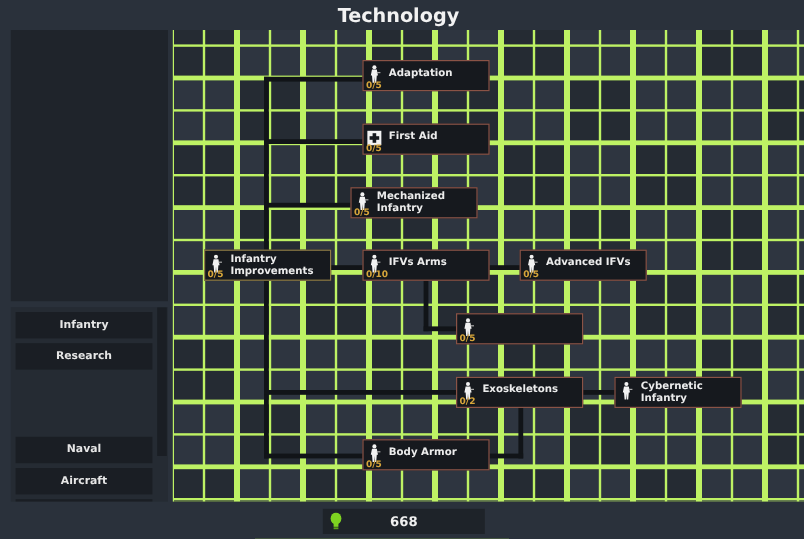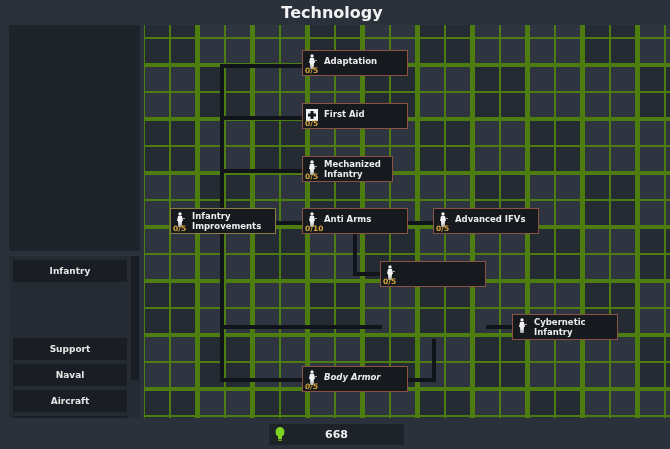--- a/index.html
+++ b/index.html
@@ -27,21 +27,21 @@
     position: absolute; left: 4px; width: 114px; height: 22px;
     background: #1a1e24; color: #e6e6e6;
     font-size: 9px; font-weight: bold; text-align: center; line-height: 22px;
   }
   .side-scroll {
     position: absolute; left: 122px; top: 0; width: 8px; height: 124px;
     background: #1a1e24;
   }
   .grid {
     position: absolute; left: 144px; top: 25px; width: 526px; height: 393px;
-    background: #4d7c0f; overflow: hidden;
+    background: #bef264; overflow: hidden;
   }
   .cell { position: absolute; width: 24px; height: 24px; }
   .line { position: absolute; background: #111418; }
   .node {
     position: absolute; height: 26px;
     background: #16191e; border: 1px solid #8a5346;
     box-sizing: border-box;
   }
   .node.root { border-color: #8e7b45; }
   .node .ico { position: absolute; left: 3px; top: 3px; width: 12px; height: 16px; }
@@ -68,21 +68,21 @@
 </style>
 </head>
 <body>
 
 <div class="title">Technology</div>
 
 <div class="side-top"></div>
 
 <div class="side-list">
   <div class="side-btn" style="top:4px">Infantry</div>
-  <div class="side-btn" style="top:82px">Support</div>
+  <div class="side-btn" style="top:30px">Research</div>
   <div class="side-btn" style="top:108px">Naval</div>
   <div class="side-btn" style="top:134px">Aircraft</div>
   <div class="side-btn" style="top:160px"></div>
   <div class="side-scroll"></div>
 </div>
 
 <div class="grid" id="grid">
     <div class="cell" style="background: rgb(37, 43, 51); left: 1px; top: -12px;"></div>
     <div class="cell" style="background: rgb(37, 43, 51); left: 27px; top: -12px;"></div>
     <div class="cell" style="background: rgb(46, 53, 64); left: 56px; top: -12px;"></div>
@@ -434,21 +434,21 @@
         <svg width="12" height="16" viewBox="0 0 12 16">
           <rect x="0" y="2" width="12" height="12" fill="#f2f2f2"></rect>
           <rect x="4.5" y="4" width="3" height="8" fill="#16191e"></rect>
           <rect x="2" y="6.5" width="8" height="3" fill="#16191e"></rect>
         </svg>
       </span>
     <span class="name single">First Aid</span>
     <span class="cnt">0/5</span>
   </div>
 
-  <div class="node" style="left:158px; top:131px; width:91px;">
+  <div class="node" style="left:148px; top:131px; width:106px;">
     <span class="ico">
         <svg width="12" height="16" viewBox="0 0 12 16">
           <circle cx="6" cy="2" r="1.7" fill="#f2f2f2"></circle>
           <path d="M4 4h4l1 5-1 0-.5 6h-1.2L6 10l-.3 5H4.5L4 9H3z" fill="#f2f2f2"></path>
           <rect x="8" y="6" width="3" height="1" fill="#aaa"></rect>
         </svg>
       </span>
     <span class="name">Mechanized
 Infantry</span>
     <span class="cnt">0/5</span>
@@ -468,21 +468,21 @@
   </div>
 
   <div class="node" style="left:158px; top:183px; width:106px;">
     <span class="ico">
         <svg width="12" height="16" viewBox="0 0 12 16">
           <circle cx="6" cy="2" r="1.7" fill="#f2f2f2"></circle>
           <path d="M4 4h4l1 5-1 0-.5 6h-1.2L6 10l-.3 5H4.5L4 9H3z" fill="#f2f2f2"></path>
           <rect x="8" y="6" width="3" height="1" fill="#aaa"></rect>
         </svg>
       </span>
-    <span class="name single">Anti Arms</span>
+    <span class="name single">IFVs Arms</span>
     <span class="cnt">0/10</span>
   </div>
 
   <div class="node" style="left:289px; top:183px; width:106px;">
     <span class="ico">
         <svg width="12" height="16" viewBox="0 0 12 16">
           <circle cx="6" cy="2" r="1.7" fill="#f2f2f2"></circle>
           <path d="M4 4h4l1 5-1 0-.5 6h-1.2L6 10l-.3 5H4.5L4 9H3z" fill="#f2f2f2"></path>
           <rect x="8" y="6" width="3" height="1" fill="#aaa"></rect>
         </svg>
@@ -495,34 +495,45 @@
     <span class="ico">
         <svg width="12" height="16" viewBox="0 0 12 16">
           <circle cx="6" cy="2" r="1.7" fill="#f2f2f2"></circle>
           <path d="M4 4h4l1 5-1 0-.5 6h-1.2L6 10l-.3 5H4.5L4 9H3z" fill="#f2f2f2"></path>
           <rect x="8" y="6" width="3" height="1" fill="#aaa"></rect>
         </svg>
       </span>
     <span class="cnt">0/5</span>
   </div>
 
+  <div class="node" style="left:236px; top:289px; width:106px;">
+    <span class="ico">
+        <svg width="12" height="16" viewBox="0 0 12 16">
+          <circle cx="6" cy="2" r="1.7" fill="#f2f2f2"></circle>
+          <path d="M4 4h4l1 5-1 0-.5 6h-1.2L6 10l-.3 5H4.5L4 9H3z" fill="#f2f2f2"></path>
+          <rect x="8" y="6" width="3" height="1" fill="#aaa"></rect>
+        </svg>
+      </span>
+    <span class="name single">Exoskeletons</span>
+    <span class="cnt">0/2</span>
+  </div>
 
   <div class="node" style="left:368px; top:289px; width:106px;">
     <span class="ico">
         <svg width="12" height="16" viewBox="0 0 12 16">
           <circle cx="6" cy="2" r="1.7" fill="#f2f2f2"></circle>
           <path d="M4 4h4l1 5-1 0-.5 6h-1.2L6 10l-.3 5H4.5L4 9H3z" fill="#f2f2f2"></path>
           <rect x="8" y="6" width="3" height="1" fill="#aaa"></rect>
         </svg>
       </span>
     <span class="name">Cybernetic
 Infantry</span>
   </div>
 
-  <div class="node" style="left:158px; top:341px; width:106px;font-style:italic;">
+  <div class="node" style="left:158px; top:341px; width:106px;">
     <span class="ico">
         <svg width="12" height="16" viewBox="0 0 12 16">
           <circle cx="6" cy="2" r="1.7" fill="#f2f2f2"></circle>
           <path d="M4 4h4l1 5-1 0-.5 6h-1.2L6 10l-.3 5H4.5L4 9H3z" fill="#f2f2f2"></path>
           <rect x="8" y="6" width="3" height="1" fill="#aaa"></rect>
         </svg>
       </span>
     <span class="name single">Body Armor</span>
     <span class="cnt">0/5</span>
   </div>

